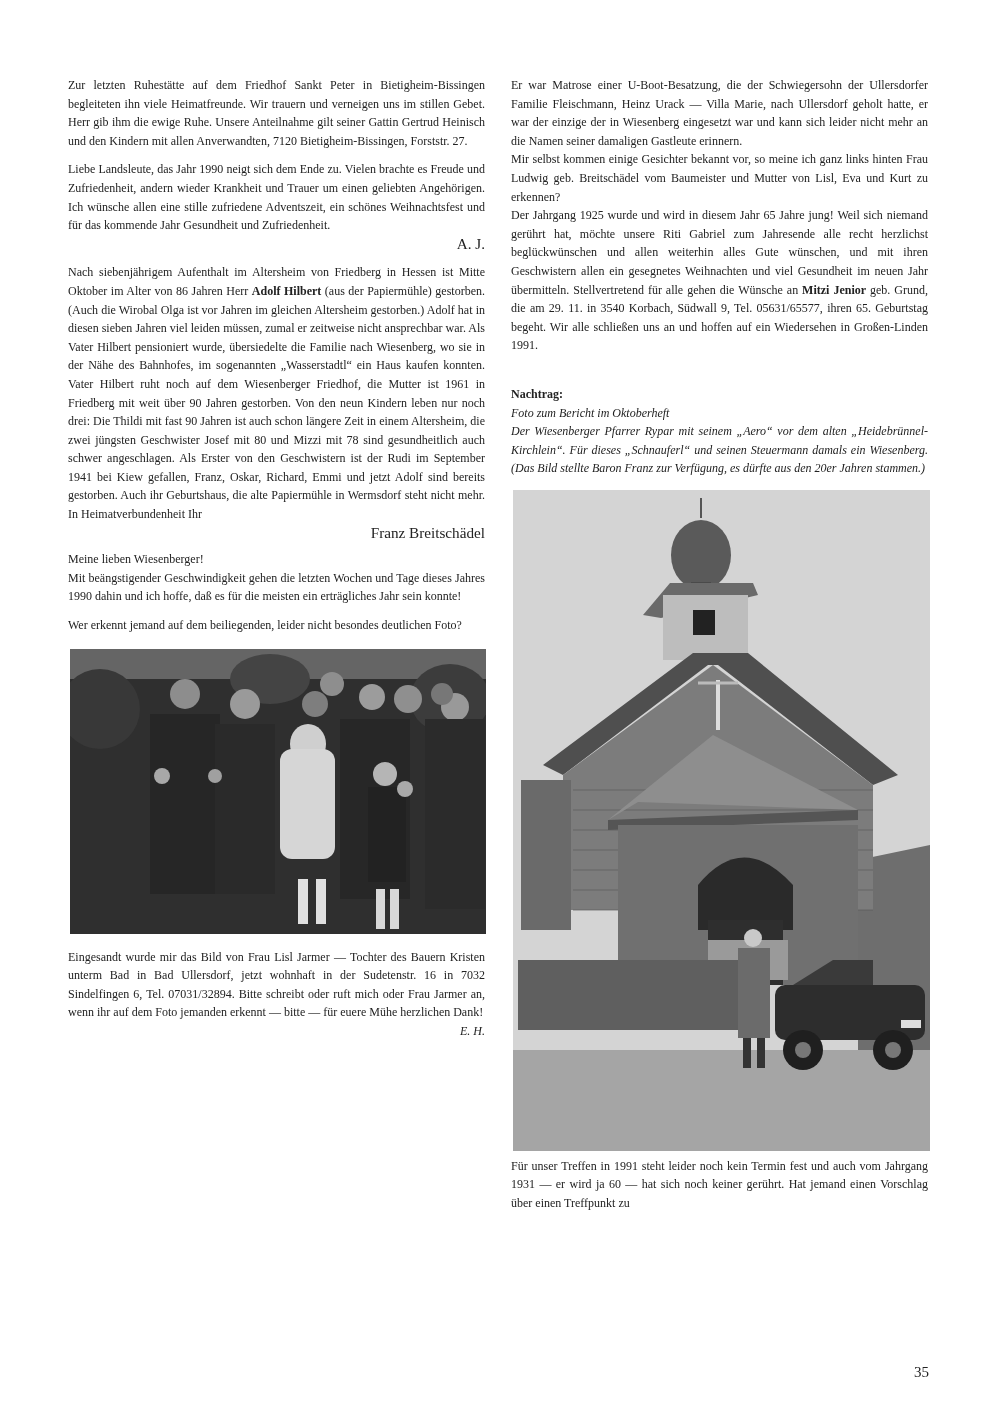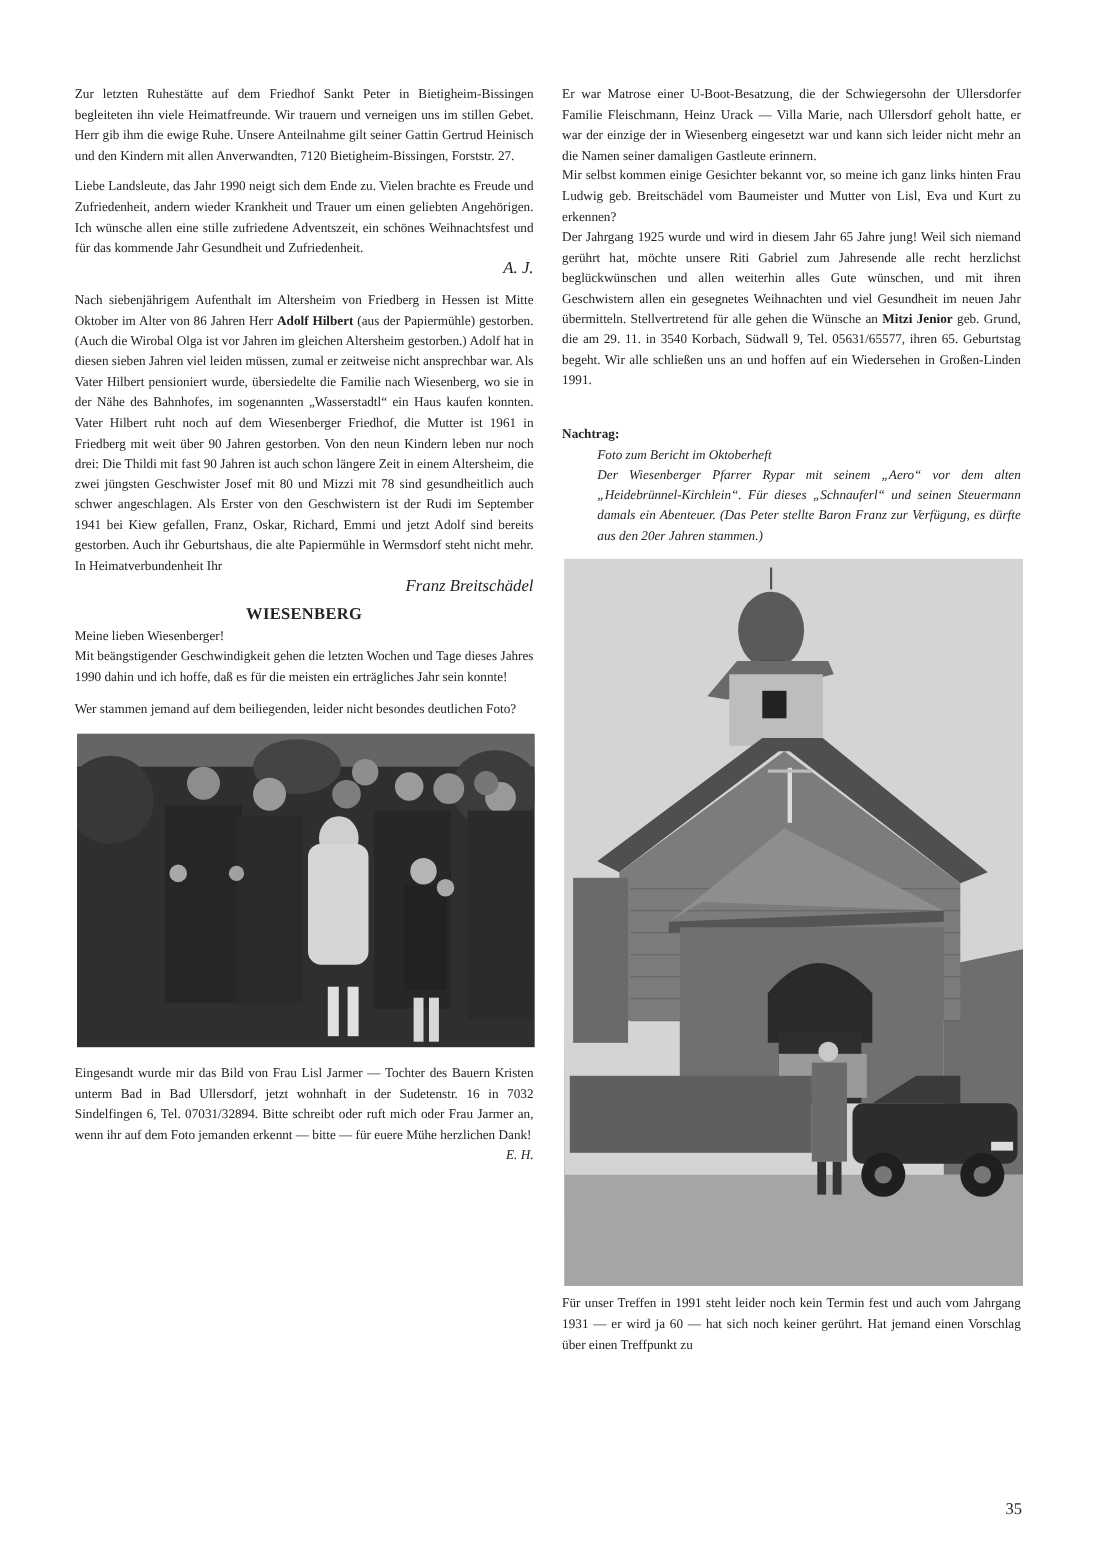--- a/index.html
+++ b/index.html
@@ -4,25 +4,25 @@
 <style>
   html, body { margin:0; padding:0; background:#ffffff; }
   body { width:1000px; height:1425px; position:relative; overflow:hidden;
          font-family:"Liberation Serif","DejaVu Serif",serif; color:#222; }
   .col { position:absolute; width:417px; }
   .col-left { left:68px; top:76px; }
   .col-right { left:511px; top:76px; }
   p, .para { margin:0; font-size:12px; line-height:18.6px; text-align:justify;
              hyphens:manual; }
   .gap { height:10px; }
-  .sig { text-align:right; font-style:italic; font-size:15.2px; line-height:18.6px; }
+  .sig { text-align:right; font-size:15.2px; line-height:18.6px; }
   .sig-inline { float:right; font-style:italic; }
   .heading { text-align:center; font-weight:bold; font-size:15px; line-height:18.6px; letter-spacing:0.3px; }
   .bold { font-weight:bold; }
-  .italic { font-style:italic;margin-left:32px; }
+  .italic { font-style:italic; }
   .photo { position:relative; overflow:hidden; }
   .photo-family { margin:14px 0 0 2px; width:416px; height:285px;
      background:
        radial-gradient(ellipse 60px 30px at 50% 8%, rgba(200,200,200,0.6), transparent 70%),
        linear-gradient(180deg,#7a7a7a 0%,#3a3a3a 12%,#2d2d2d 60%,#333 100%); }
   .photo-church { margin:12px 0 0 2px; width:417px; height:661px;
      background: linear-gradient(180deg,#d9d9d9 0%,#cfcfcf 60%,#9a9a9a 85%,#a7a7a7 100%); }
   .page-number { position:absolute; left:914px; top:1364px; font-size:15px; }
 </style>
 </head>
@@ -30,25 +30,24 @@
 
 <div class="col col-left">
   <p>Zur letzten Ruhestätte auf dem Friedhof Sankt Peter in Bietigheim-Bissingen begleiteten ihn viele Heimatfreunde. Wir trauern und verneigen uns im stillen Gebet. Herr gib ihm die ewige Ruhe. Unsere Anteilnahme gilt seiner Gattin Gertrud Heinisch und den Kindern mit allen Anverwandten, 7120 Bietigheim-Bissingen, Forststr. 27.</p>
   <div class="gap"></div>
   <p>Liebe Landsleute, das Jahr 1990 neigt sich dem Ende zu. Vielen brachte es Freude und Zufriedenheit, andern wieder Krankheit und Trauer um einen geliebten Angehörigen. Ich wünsche allen eine stille zufriedene Adventszeit, ein schönes Weihnachtsfest und für das kommende Jahr Gesundheit und Zufriedenheit.</p>
   <div class="sig">A. J.</div>
   <div class="gap"></div>
   <p><span>Nach siebenjährigem Aufenthalt im Altersheim von Friedberg in Hessen ist Mitte Oktober im Alter von 86 Jahren Herr </span><span class="bold">Adolf Hilbert</span><span> (aus der Papiermühle) gestorben. (Auch die Wirobal Olga ist vor Jahren im gleichen Altersheim gestorben.) Adolf hat in diesen sieben Jahren viel leiden müssen, zumal er zeitweise nicht ansprechbar war. Als Vater Hilbert pensioniert wurde, übersiedelte die Familie nach Wiesenberg, wo sie in der Nähe des Bahnhofes, im sogenannten „Wasserstadtl“ ein Haus kaufen konnten. Vater Hilbert ruht noch auf dem Wiesenberger Friedhof, die Mutter ist 1961 in Friedberg mit weit über 90 Jahren gestorben. Von den neun Kindern leben nur noch drei: Die Thildi mit fast 90 Jahren ist auch schon längere Zeit in einem Altersheim, die zwei jüngsten Geschwister Josef mit 80 und Mizzi mit 78 sind gesundheitlich auch schwer angeschlagen. Als Erster von den Geschwistern ist der Rudi im September 1941 bei Kiew gefallen, Franz, Oskar, Richard, Emmi und jetzt Adolf sind bereits gestorben. Auch ihr Geburtshaus, die alte Papiermühle in Wermsdorf steht nicht mehr. In Heimatverbundenheit Ihr</span></p>
   <div class="sig">Franz Breitschädel</div>
   <div style="height:8px"></div>
-  <div class="heading">WIESENBERG</div>
   <p style="text-align:left">Meine lieben Wiesenberger!</p>
   <p>Mit beängstigender Geschwindigkeit gehen die letzten Wochen und Tage dieses Jahres 1990 dahin und ich hoffe, daß es für die meisten ein erträgliches Jahr sein konnte!</p>
   <div class="gap"></div>
-  <p>Wer stammen jemand auf dem beiliegenden, leider nicht besondes deutlichen Foto?</p>
+  <p>Wer erkennt jemand auf dem beiliegenden, leider nicht besondes deutlichen Foto?</p>
 
   <div class="photo photo-family" title="Gruppenfoto einer Familie">
     <svg width="416" height="285" viewBox="0 0 416 285">
       <rect x="0" y="0" width="416" height="285" fill="#2f2f2f"></rect>
       <rect x="0" y="0" width="416" height="30" fill="#8a8a8a" opacity="0.6"></rect>
       <ellipse cx="200" cy="30" rx="40" ry="25" fill="#444"></ellipse>
       <ellipse cx="380" cy="50" rx="40" ry="35" fill="#3c3c3c"></ellipse>
       <ellipse cx="30" cy="60" rx="40" ry="40" fill="#383838"></ellipse>
 
       <circle cx="115" cy="45" r="15" fill="#8d8d8d"></circle>
@@ -87,21 +86,21 @@
 </div>
 
 <div class="col col-right">
   <p>Er war Matrose einer U-Boot-Besatzung, die der Schwiegersohn der Ullersdorfer Familie Fleischmann, Heinz Urack — Villa Marie, nach Ullersdorf geholt hatte, er war der einzige der in Wiesenberg eingesetzt war und kann sich leider nicht mehr an die Namen seiner damaligen Gastleute erinnern.</p>
   <p>Mir selbst kommen einige Gesichter bekannt vor, so meine ich ganz links hinten Frau Ludwig geb. Breitschädel vom Baumeister und Mutter von Lisl, Eva und Kurt zu erkennen?</p>
   <p><span>Der Jahrgang 1925 wurde und wird in diesem Jahr 65 Jahre jung! Weil sich niemand gerührt hat, möchte unsere Riti Gabriel zum Jahresende alle recht herzlichst beglückwünschen und allen weiterhin alles Gute wünschen, und mit ihren Geschwistern allen ein gesegnetes Weihnachten und viel Gesundheit im neuen Jahr übermitteln. Stellvertretend für alle gehen die Wünsche an </span><span class="bold">Mitzi Jenior</span><span> geb. Grund, die am 29. 11. in 3540 Korbach, Südwall 9, Tel. 05631/65577, ihren 65. Geburtstag begeht. Wir alle schließen uns an und hoffen auf ein Wiedersehen in Großen-Linden 1991.</span></p>
   <div class="gap"></div>
   <div style="height:20px"></div>
   <p class="bold">Nachtrag:</p>
   <p class="italic" style="text-align:left">Foto zum Bericht im Oktoberheft</p>
-  <p class="italic">Der Wiesenberger Pfarrer Rypar mit seinem „Aero“ vor dem alten „Heidebrünnel-Kirchlein“. Für dieses „Schnauferl“ und seinen Steuermann damals ein Abenteuer. (Das Peter stellte Baron Franz zur Verfügung, es dürfte aus den 20er Jahren stammen.)</p>
+  <p class="italic">Der Wiesenberger Pfarrer Rypar mit seinem „Aero“ vor dem alten „Heidebrünnel-Kirchlein“. Für dieses „Schnauferl“ und seinen Steuermann damals ein Wiesenberg. (Das Bild stellte Baron Franz zur Verfügung, es dürfte aus den 20er Jahren stammen.)</p>
 
   <div class="photo photo-church" title="Holzkirche mit Zwiebelturm, Pfarrer und Automobil">
     <svg width="417" height="661" viewBox="0 0 417 661">
       <rect x="0" y="0" width="417" height="661" fill="#d4d4d4"></rect>
 
       <polygon points="345,370 417,355 417,560 345,560" fill="#6e6e6e"></polygon>
 
       <rect x="0" y="560" width="417" height="101" fill="#a5a5a5"></rect>
 
       <line x1="188" y1="8" x2="188" y2="28" stroke="#555" stroke-width="2"></line>

